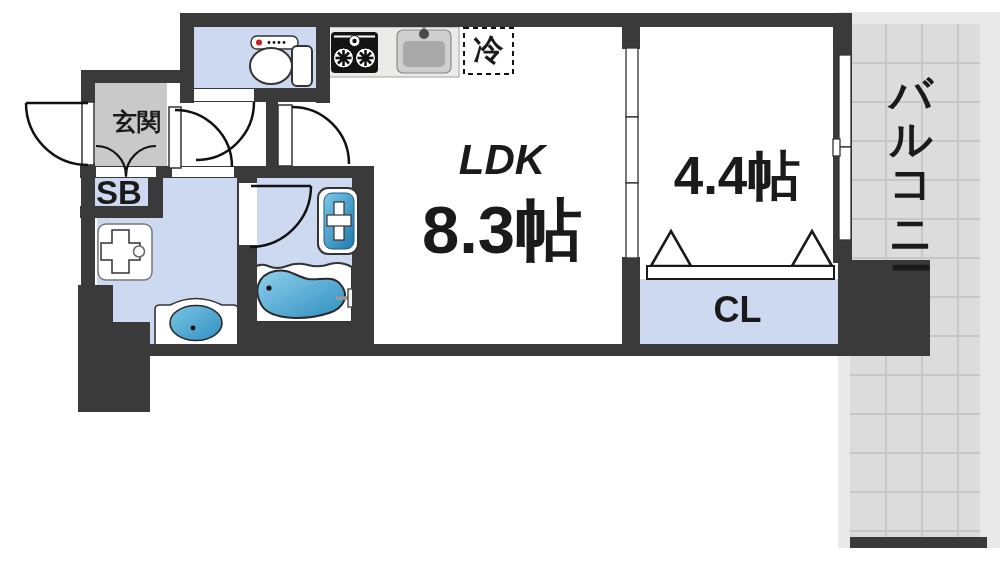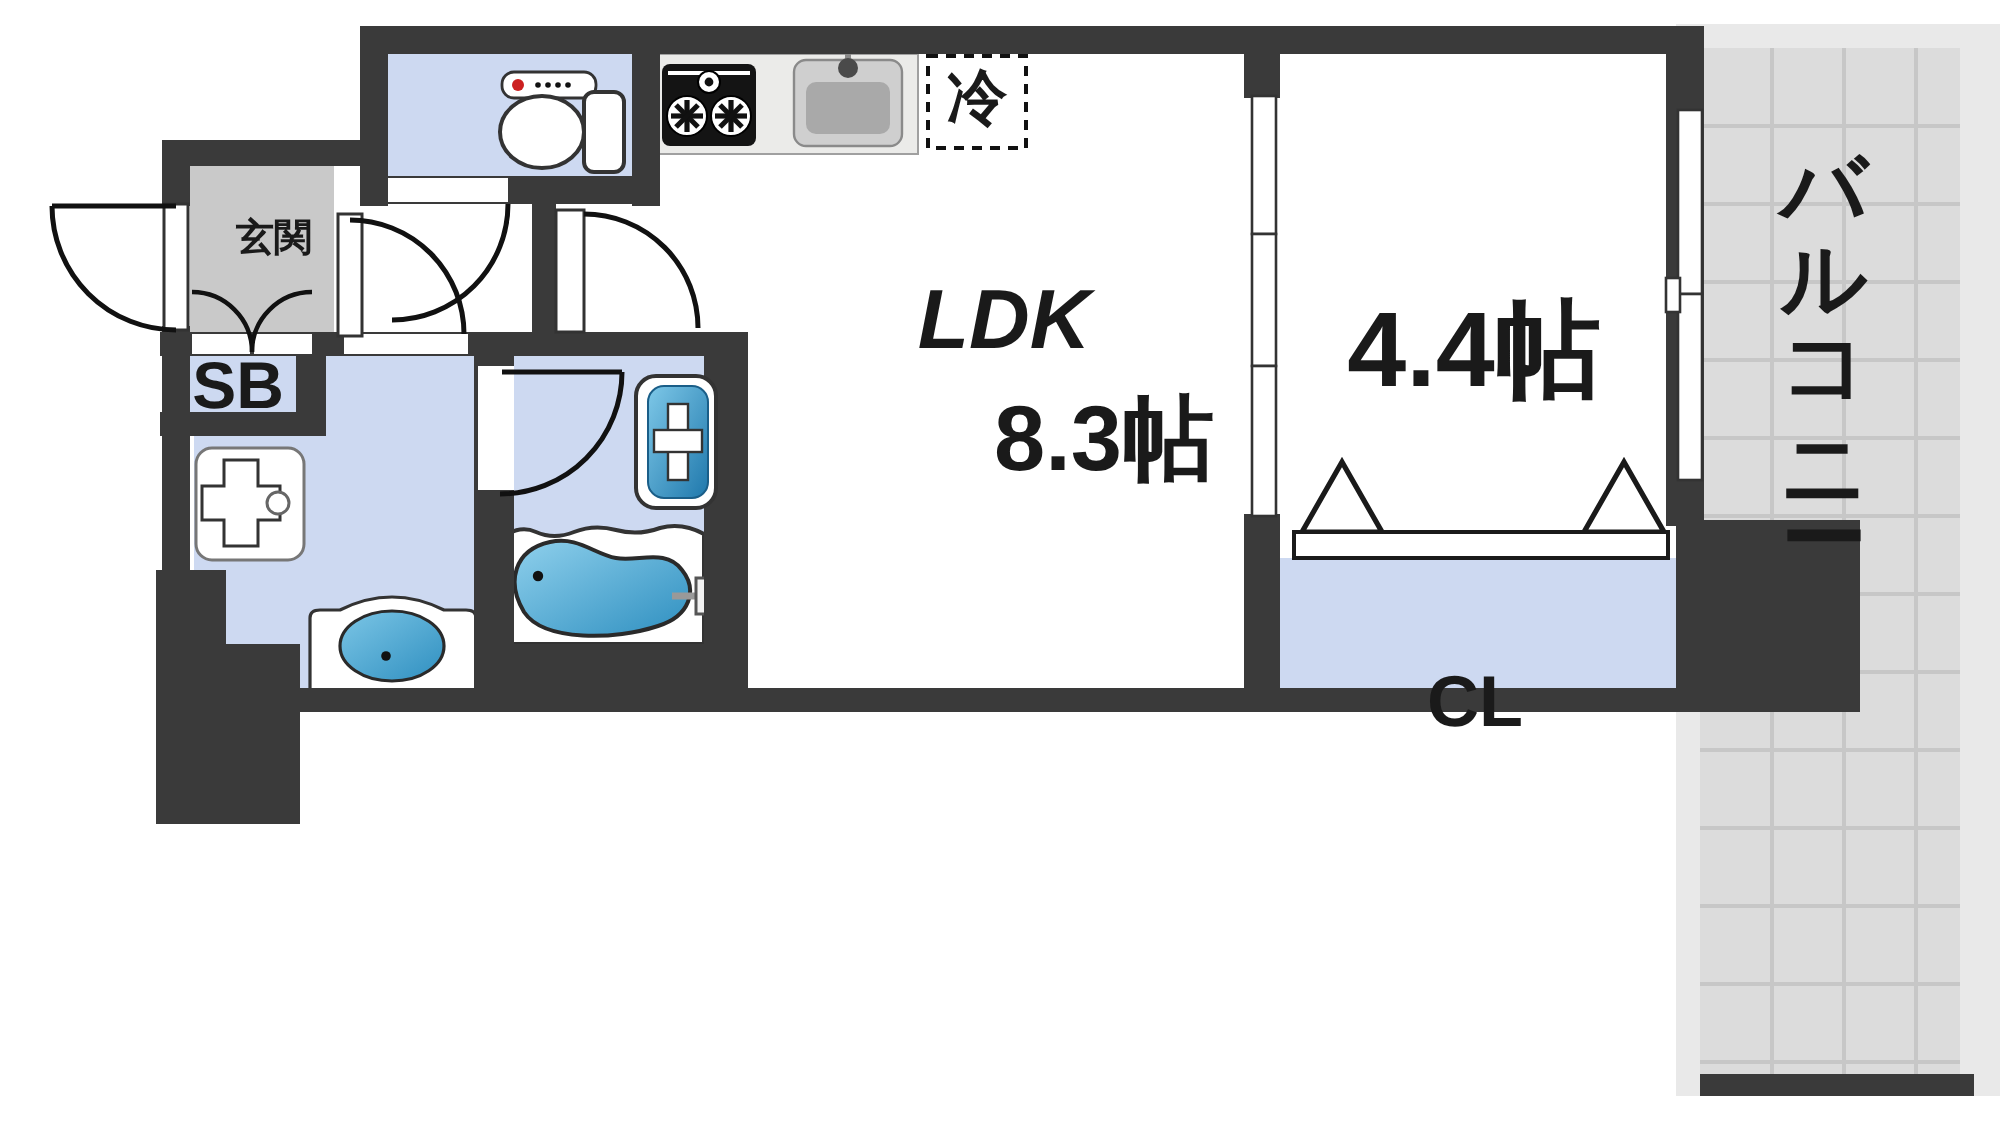--- a/index.html
+++ b/index.html
@@ -227,28 +227,28 @@
     <rect x="626" y="183" width="12" height="75"></rect>
   </g>
 
   <g fill="#ffffff" stroke="#333" stroke-width="1.3">
     <rect x="839" y="55" width="12" height="92"></rect>
     <rect x="839" y="147" width="12" height="93"></rect>
     <rect x="833" y="139" width="7" height="17"></rect>
   </g>
 </svg>
 
-<div class="lbl" style="left:95px;top:110px;width:84px;font-size:19px;">玄関</div>
+<div class="lbl" style="left:95px;top:110px;width:84px;font-size:24px;">玄関</div>
 
 <div class="lbl" style="left:90px;top:176px;width:58px;font-size:33px;text-align:center;">SB</div>
 
 <div class="lbl" style="left:377px;top:139px;width:250px;font-size:42px;font-style:italic;">LDK</div>
-<div class="lbl" style="left:357px;top:196px;width:250px;font-size:46px;text-align:right;">8.3帖</div>
+<div class="lbl" style="left:377px;top:196px;width:250px;font-size:67px;">8.3帖</div>
 
 <div class="lbl" style="left:637px;top:149px;width:200px;font-size:53px;">4.4帖</div>
 
-<div class="lbl" style="left:637px;top:292px;width:201px;font-size:36px;margin-top:41px;">CL</div>
+<div class="lbl" style="left:637px;top:292px;width:201px;font-size:36px;">CL</div>
 
 <div class="lbl" style="left:464px;top:35px;width:49px;font-size:30px;">冷</div>
 
 <div class="lbl lbl-vert" style="left:887px;top:26px;width:46px;height:240px;font-size:43px;">バルコニー</div>
 
 </div>
 
 </body></html>

